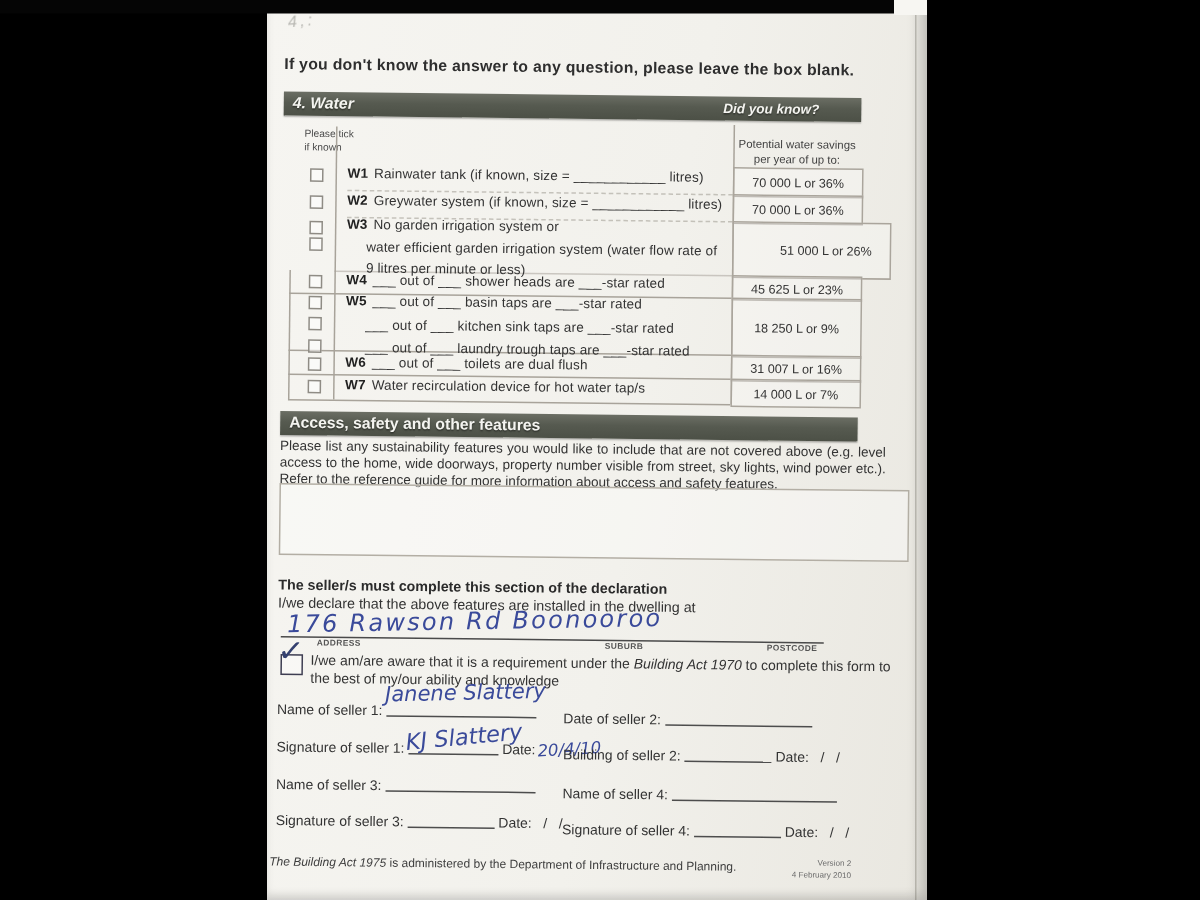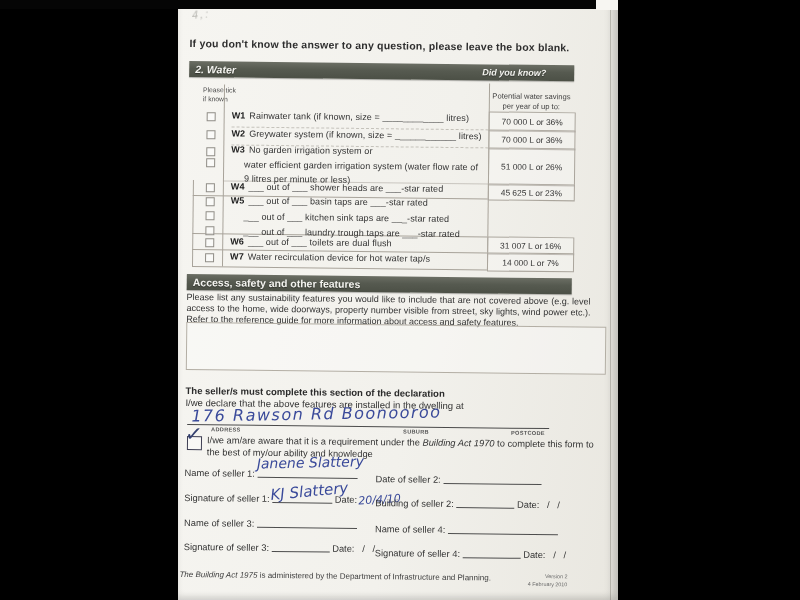--- a/index.html
+++ b/index.html
@@ -77,21 +77,21 @@
 
 <div class="stage">
   <div class="paper">
     <div class="content">
 
       <div class="pencil">4,:</div>
 
       <div class="intro">If you don't know the answer to any question, please leave the box blank.</div>
 
       <div class="bar" style="top:61px;">
-        <span class="t">2. Water</span>
+        <span class="t">4. Water</span>
         <span class="r">Did you know?</span>
       </div>
 
       <div class="tickhint">Please tick if known</div>
       <div class="savhead">Potential water savings per year of up to:</div>
 
       <div class="vline" style="left:47px;top:84px;height:182px;"></div>
       <div class="vline" style="left:312px;top:80px;height:186px;"></div>
       <div class="vline" style="left:17px;top:180px;height:86px;"></div>
       <div class="hline dash" style="left:55px;top:126px;width:257px;"></div>
@@ -134,22 +134,23 @@
       </div>
       <div class="rowtext" style="left:55px;top:236px;">
         <b>W6</b><span>___ out of ___ toilets are dual flush</span>
       </div>
       <div class="rowtext" style="left:55px;top:251px;">
         <b>W7</b><span>Water recirculation device for hot water tap/s</span>
       </div>
 
       <div class="scell" style="top:108px;height:18px;">70 000 L or 36%</div>
       <div class="scell" style="top:126px;height:18px;">70 000 L or 36%</div>
-      <div class="scell" style="top:144px;height:36px;">51 000 L or 26%</div>
+      <div class="scell" style="top:144px;height:36px;padding-left:19px;">51 000 L or 26%</div>
       <div class="scell" style="top:180px;height:15px;">45 625 L or 23%</div>
+      <div class="scell" style="top:195px;height:38px;">18 250 L or 9%</div>
       <div class="scell" style="top:233px;height:16px;">31 007 L or 16%</div>
       <div class="scell" style="top:249px;height:17px;">14 000 L or 7%</div>
 
       <div class="bar" style="top:274px;">
         <span class="t" style="font-style:normal;">Access, safety and other features</span>
       </div>
       <div class="para">Please list any sustainability features you would like to include that are not covered above (e.g. level access to the home, wide doorways, property number visible from street, sky lights, wind power etc.). Refer to the reference guide for more information about access and safety features.</div>
       <div class="bigbox"></div>
 
       <div class="dechead">The seller/s must complete this section of the declaration</div>

